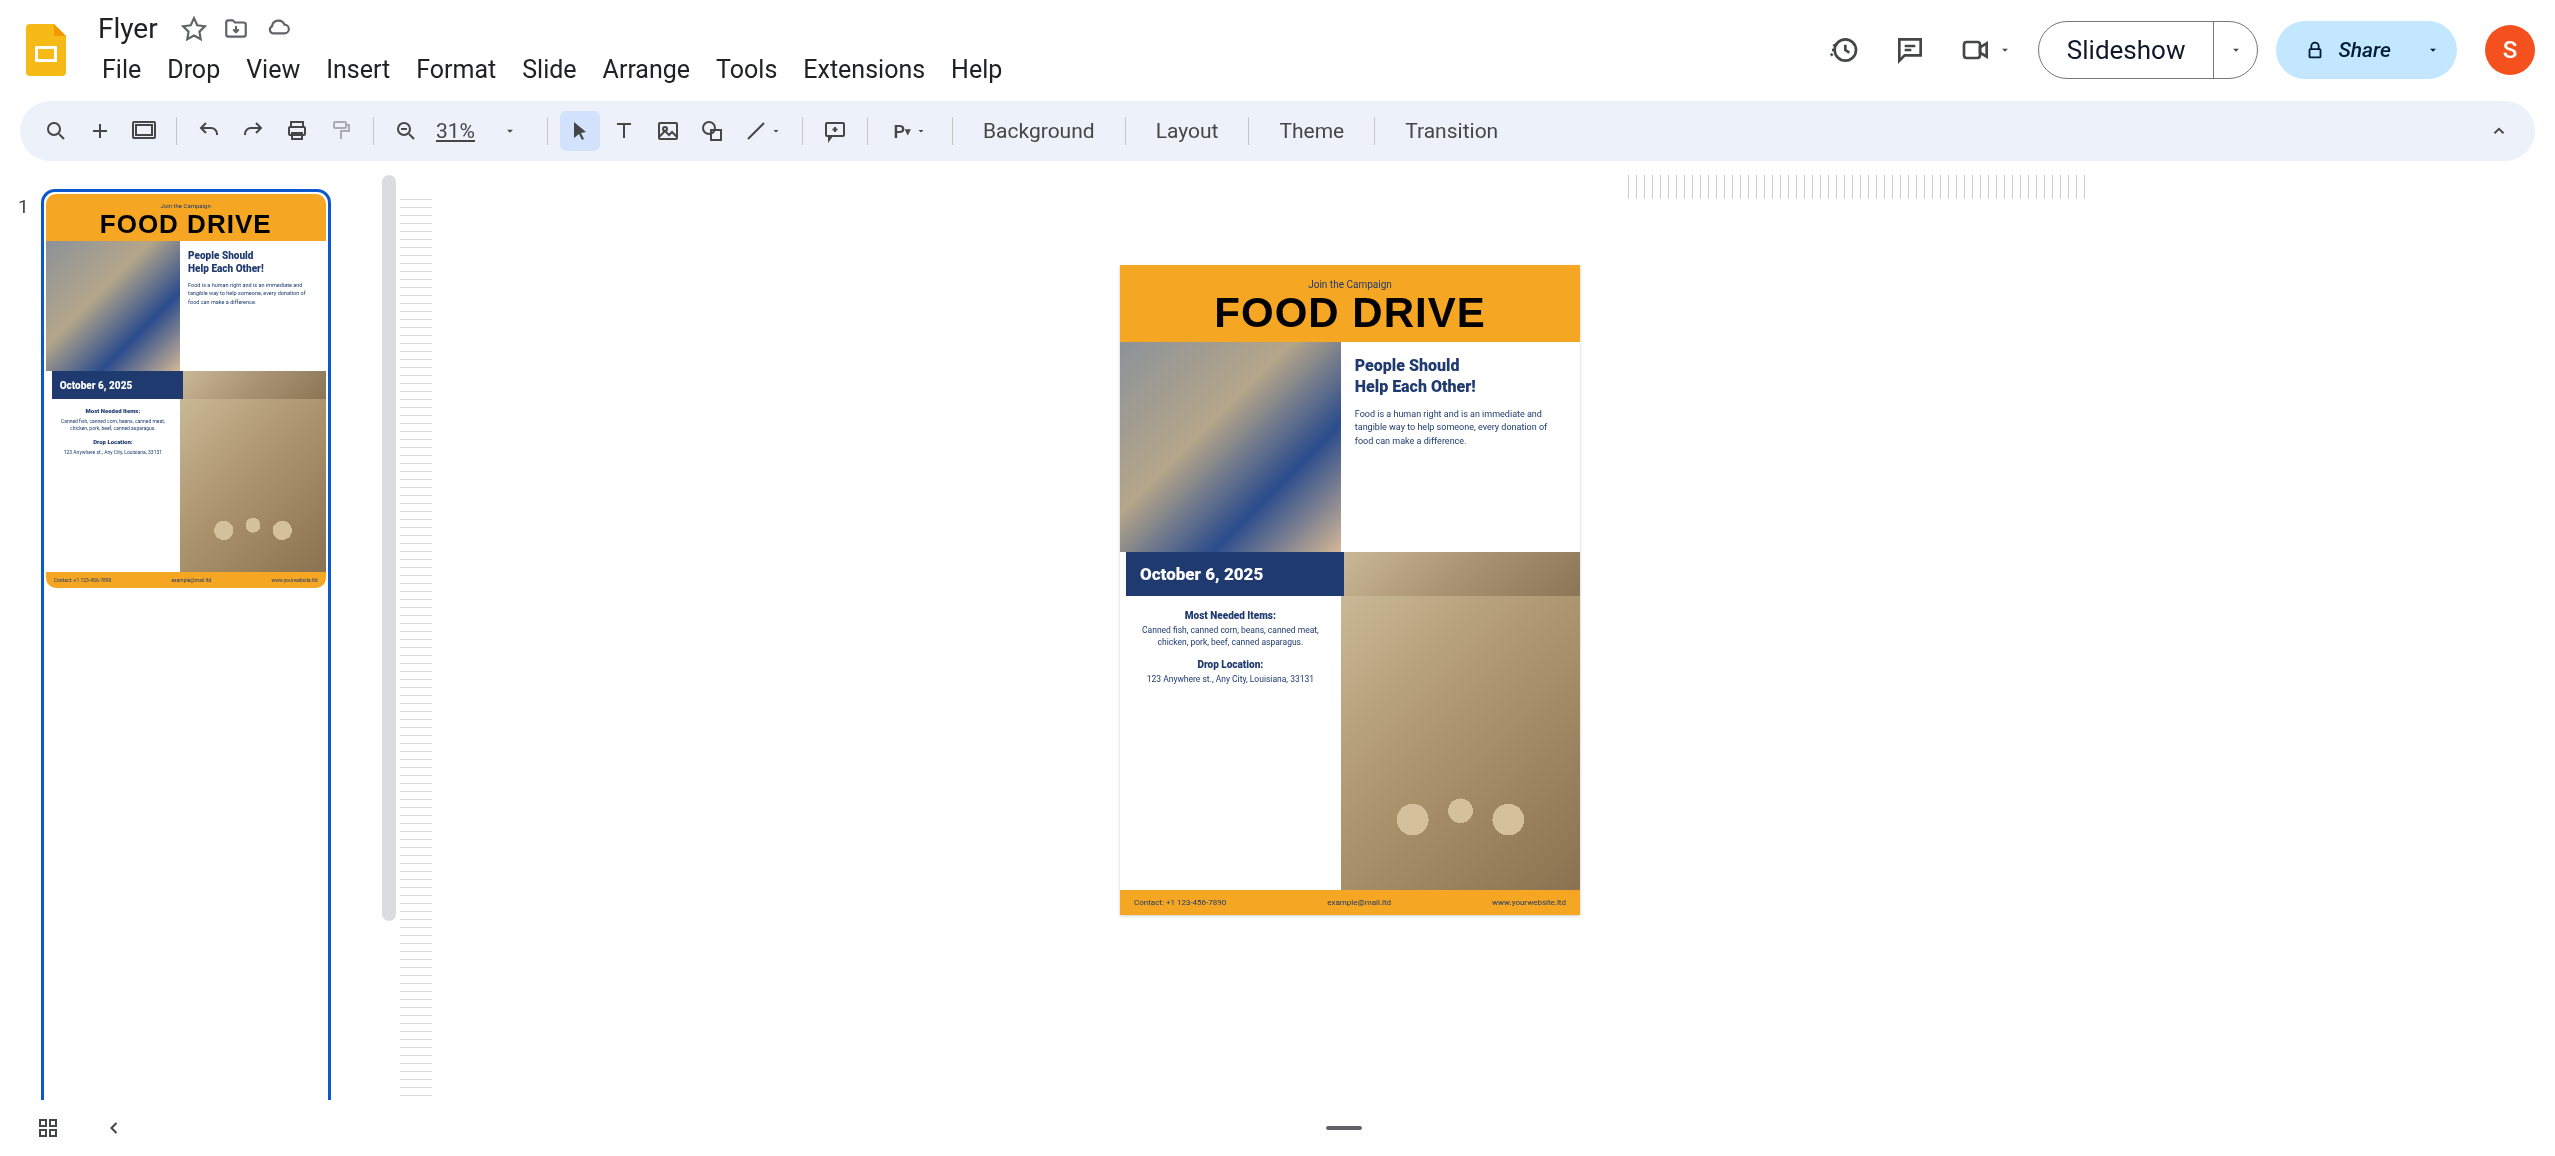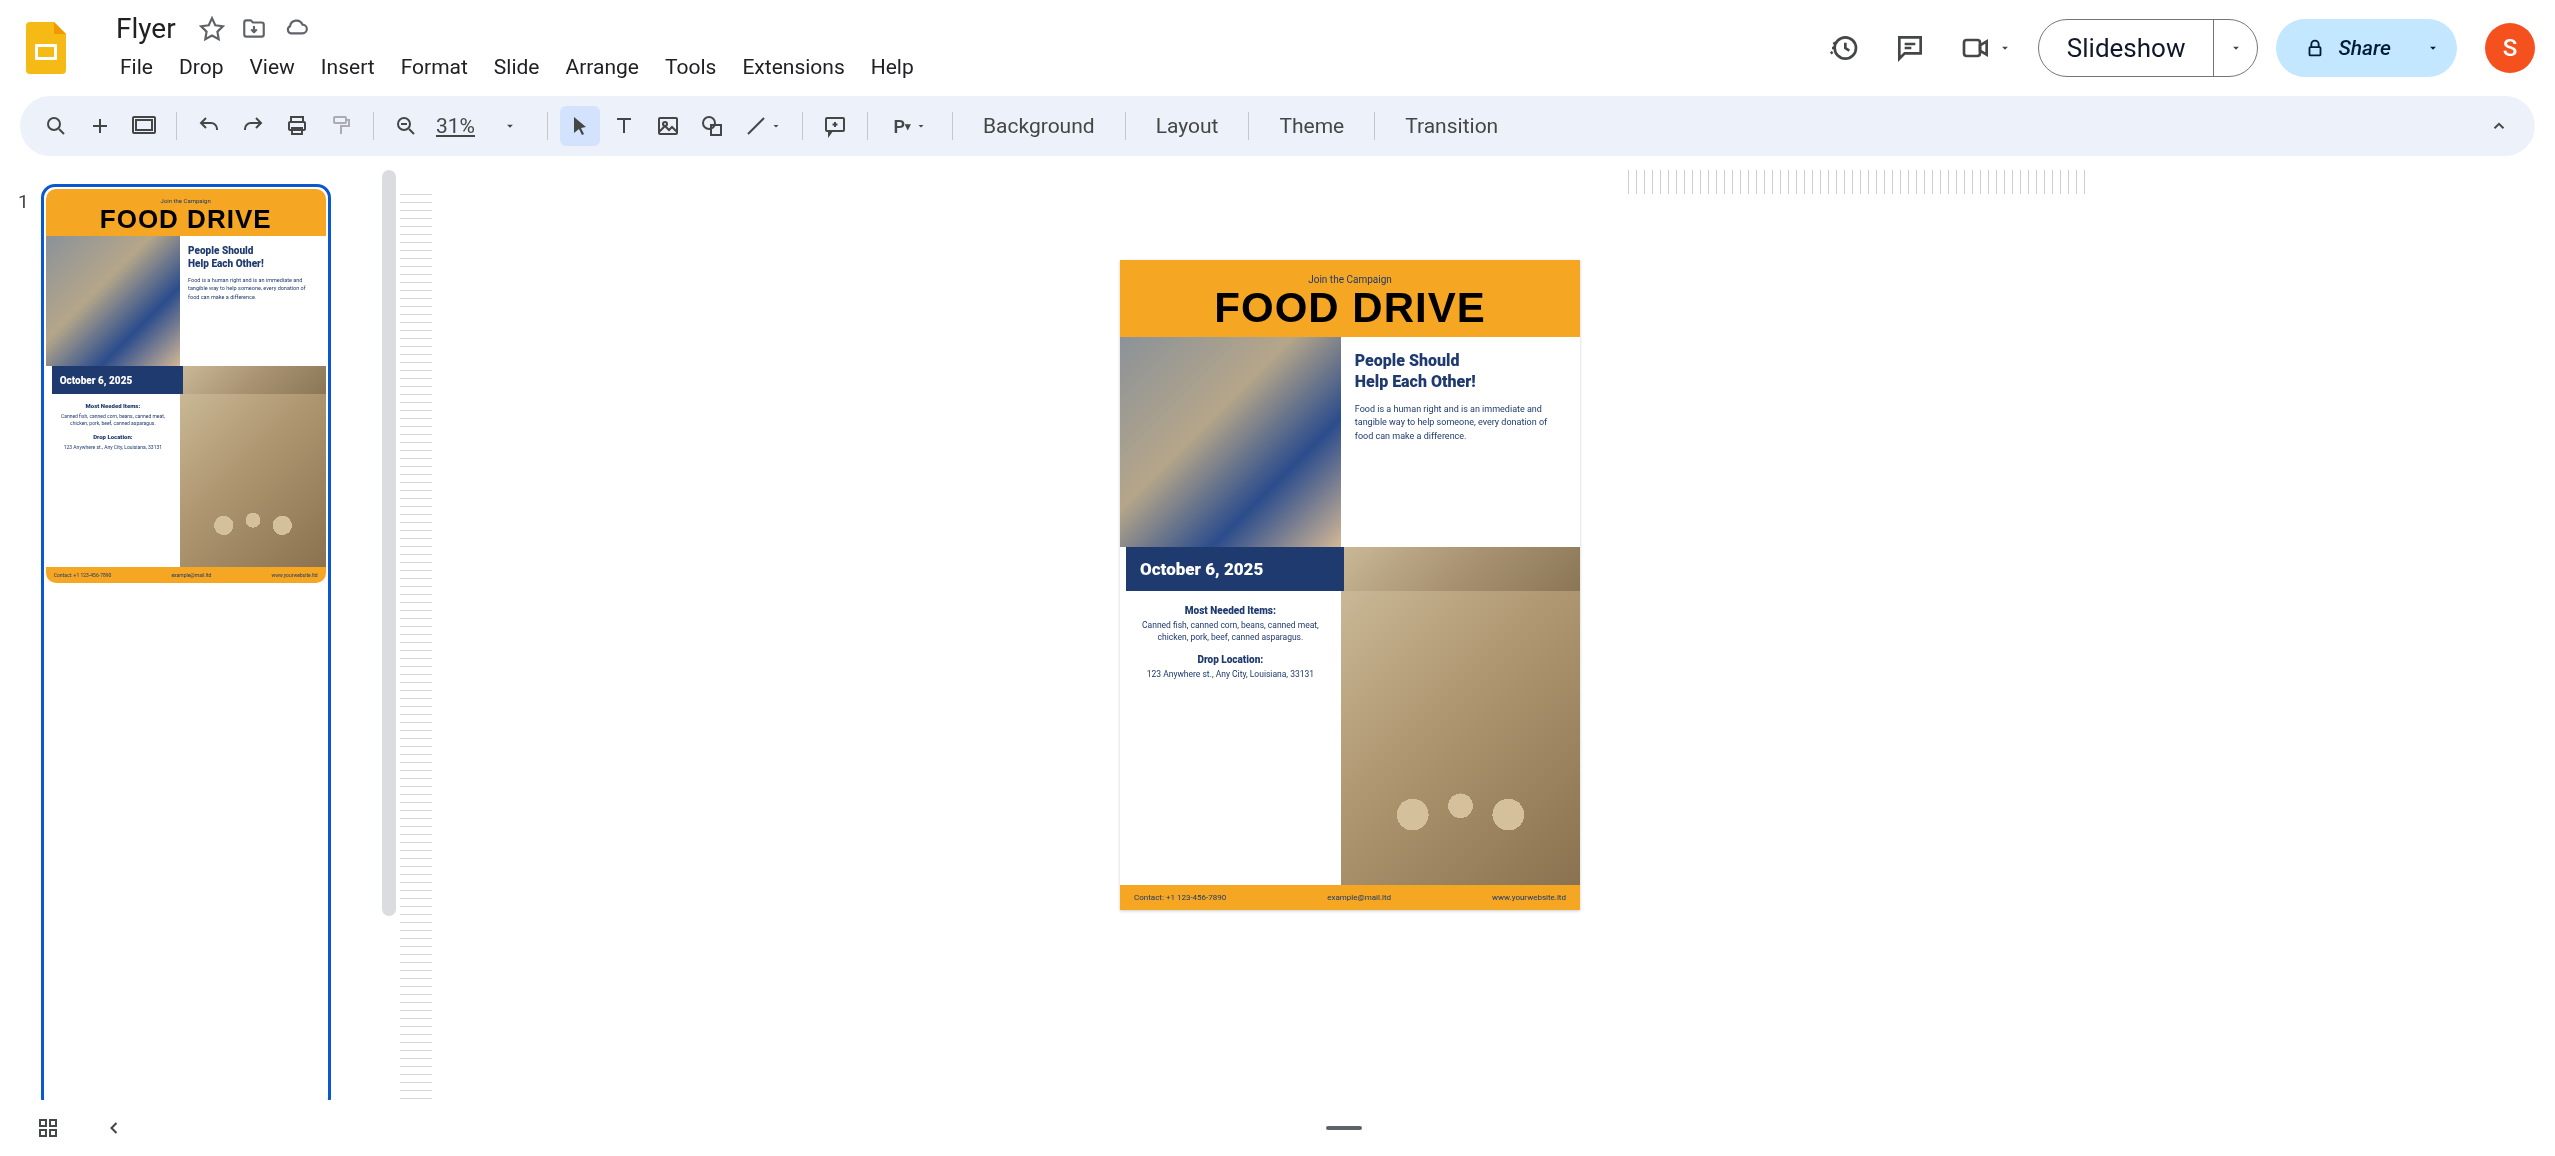--- a/index.html
+++ b/index.html
@@ -1,26 +1,26 @@
 <!DOCTYPE html>
 <html><head>
 <meta charset="utf-8">
 <style>
 * { margin: 0; padding: 0; box-sizing: border-box; font-family: 'Google Sans', Roboto, Arial, sans-serif; }
 body { background: #fff; overflow: hidden; width: 2555px; height: 1156px; }
 
 
-.header { display: flex; align-items: center; padding: 10px 20px; gap: 28px; border-bottom: 1px solid transparent; }
+.header { display: flex; align-items: center; padding: 10px 20px; gap: 10px; border-bottom: 1px solid transparent; }
 .logo-box { width: 52px; height: 52px; display: flex; align-items: center; justify-content: center; margin-right: 8px; }
 .title-area { display: flex; flex-direction: column; flex: 1; }
 .title-row { display: flex; align-items: center; gap: 14px; }
 .doc-title { font-size: 28px; color: #202124; padding: 2px 8px; border-radius: 6px; }
 .title-icon { width: 28px; height: 28px; color: #5f6368; display: flex; align-items: center; justify-content: center; cursor: pointer; border-radius: 6px; }
 .menu-row { display: flex; gap: 2px; margin-top: 2px; }
-.menu-item { font-size: 21px; color: #202124; padding: 6px 12px; border-radius: 6px; cursor: pointer; }
+.menu-item { font-size: 25px; color: #202124; padding: 6px 12px; border-radius: 6px; cursor: pointer; }
 .header-right { display: flex; align-items: center; gap: 18px; }
 .hdr-icon-btn { width: 48px; height: 48px; display: flex; align-items: center; justify-content: center; border-radius: 50%; cursor: pointer; color: #444746; }
 .meet-btn { display: flex; align-items: center; gap: 6px; padding: 0 8px; cursor: pointer; color: #444746; }
 .slideshow-grp { display: flex; align-items: center; border: 1px solid #747775; border-radius: 50px; height: 58px; overflow: hidden; }
 .slideshow-btn { font-size: 26px; color: #0f172a; padding: 0 28px; cursor: pointer; height: 100%; display: flex; align-items: center; }
 .slideshow-drop { width: 44px; height: 100%; display: flex; align-items: center; justify-content: center; border-left: 1px solid #747775; cursor: pointer; color: #444746; }
 .share-grp { display: flex; align-items: center; background: #c2e7ff; border-radius: 50px; height: 58px; overflow: hidden; font-style: italic; }
 .share-btn { display: flex; align-items: center; gap: 12px; font-size: 21px; color: #001d35; font-weight: 500; padding: 0 24px 0 28px; cursor: pointer; height: 100%; }
 .share-drop { width: 42px; height: 100%; display: flex; align-items: center; justify-content: center; cursor: pointer; color: #001d35; padding-right: 6px; }
 .avatar { width: 50px; height: 50px; border-radius: 50%; background: #f4511e; color: #fff; display: flex; align-items: center; justify-content: center; font-size: 24px; font-weight: 500; cursor: pointer; margin-left: 10px; }

